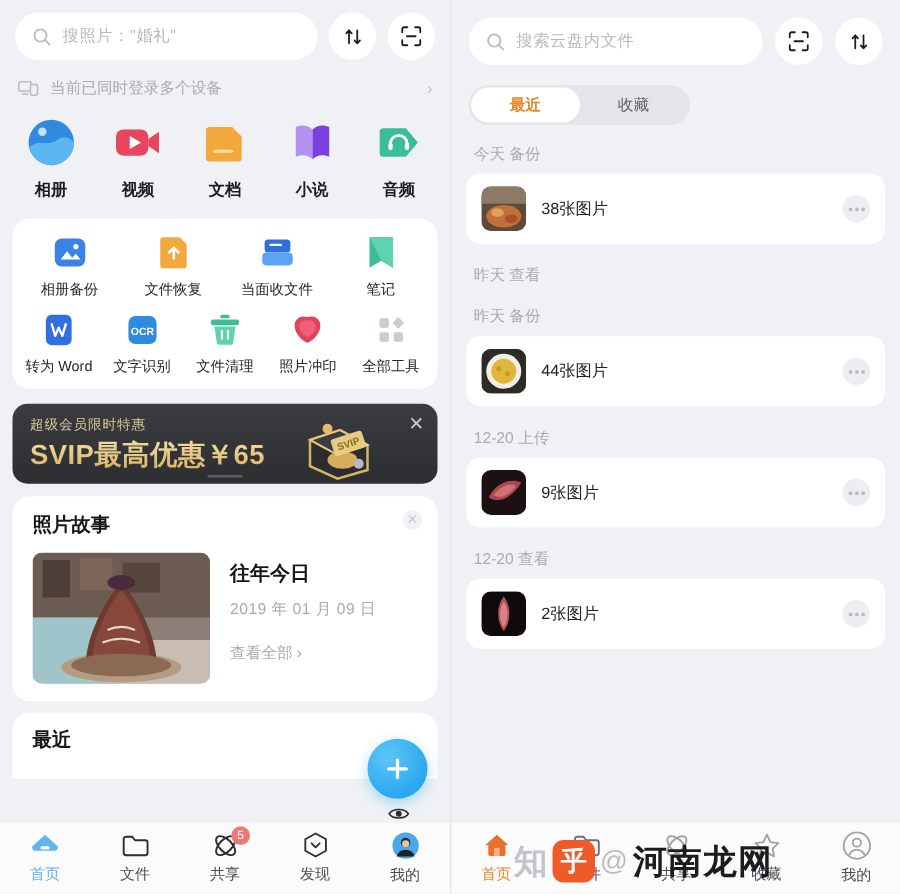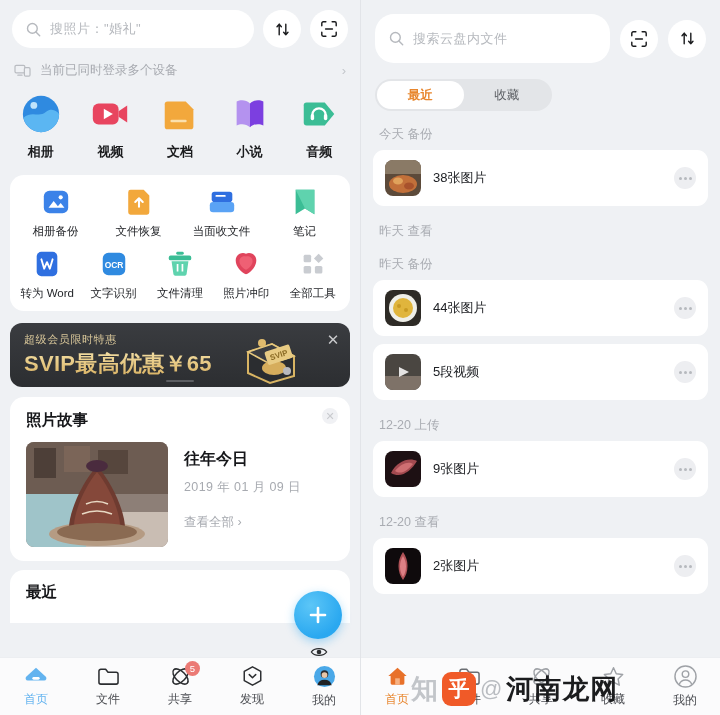--- a/index.html
+++ b/index.html
@@ -105,21 +105,21 @@
   .tab-label.active-blue { color: #63b3ef; }
   .tab-label.active-orange { color: #e8862d; }
   .badge {
     position: absolute; top: -5px; left: 50%; margin-left: 5px;
     min-width: 15px; height: 15px; border-radius: 8px; background: #eb7a75;
     color: #fff; font-size: 9.5px; line-height: 15px; text-align: center; padding: 0 3px;
   }
 
   
   .r-search-row { display: flex; align-items: center; gap: 10px; padding: 14px 14px 8px 14px; }
-  .r-search-box { flex: 1; height: 49px; background: #fff; border-radius: 19px; display: flex; align-items: center; padding: 0 14px; gap: 9px; }
+  .r-search-box { flex: 1; height: 38px; background: #fff; border-radius: 19px; display: flex; align-items: center; padding: 0 14px; gap: 9px; }
   .segment {
     margin: 8px 14px 6px 14px; width: 177px; height: 32px; border-radius: 16px;
     background: #e3e5e8; display: flex; padding: 2px; position: relative;
   }
   .seg { flex: 1; display: flex; align-items: center; justify-content: center; font-size: 12.5px; color: #5e6166; border-radius: 14px; }
   .seg.active { background: #fff; color: #e8862d; font-weight: bold; }
 
   .grp-title { font-size: 12.5px; color: #a9acb2; padding: 9px 18px 7px 18px; }
   .file-card {
     margin: 0 12px 8px 12px; background: #fff; border-radius: 11px; height: 56px;
@@ -471,35 +471,20 @@
           <circle cx="21" cy="20" r="2" fill="#c89a23"></circle>
         </svg>
       </div>
       <span class="file-name">44张图片</span>
       <div class="dots">
         <div class="dot"></div>
         <div class="dot"></div>
         <div class="dot"></div>
       </div>
     </div>
-    <div class="file-card">
-      <div class="file-thumb">
-        <svg width="36" height="36" viewBox="0 0 36 36">
-          <rect width="36" height="36" fill="#4a4641"></rect>
-          <rect y="22" width="36" height="14" fill="#7e7268"></rect>
-          <path d="M14 13 L24 18 L14 23 Z" fill="#fff" opacity=".85"></path>
-        </svg>
-      </div>
-      <span class="file-name">5段视频</span>
-      <div class="dots">
-        <div class="dot"></div>
-        <div class="dot"></div>
-        <div class="dot"></div>
-      </div>
-    </div>
 
     <div class="grp-title">12-20 上传</div>
     <div class="file-card">
       <div class="file-thumb">
         <svg width="36" height="36" viewBox="0 0 36 36">
           <rect width="36" height="36" fill="#1d1013"></rect>
           <path d="M6 22 C12 10 24 6 32 10 C26 20 16 28 6 22Z" fill="#a34a50"></path>
           <path d="M10 20 C16 12 24 10 28 13 C22 20 16 24 10 20Z" fill="#cf6f72"></path>
         </svg>
       </div>

